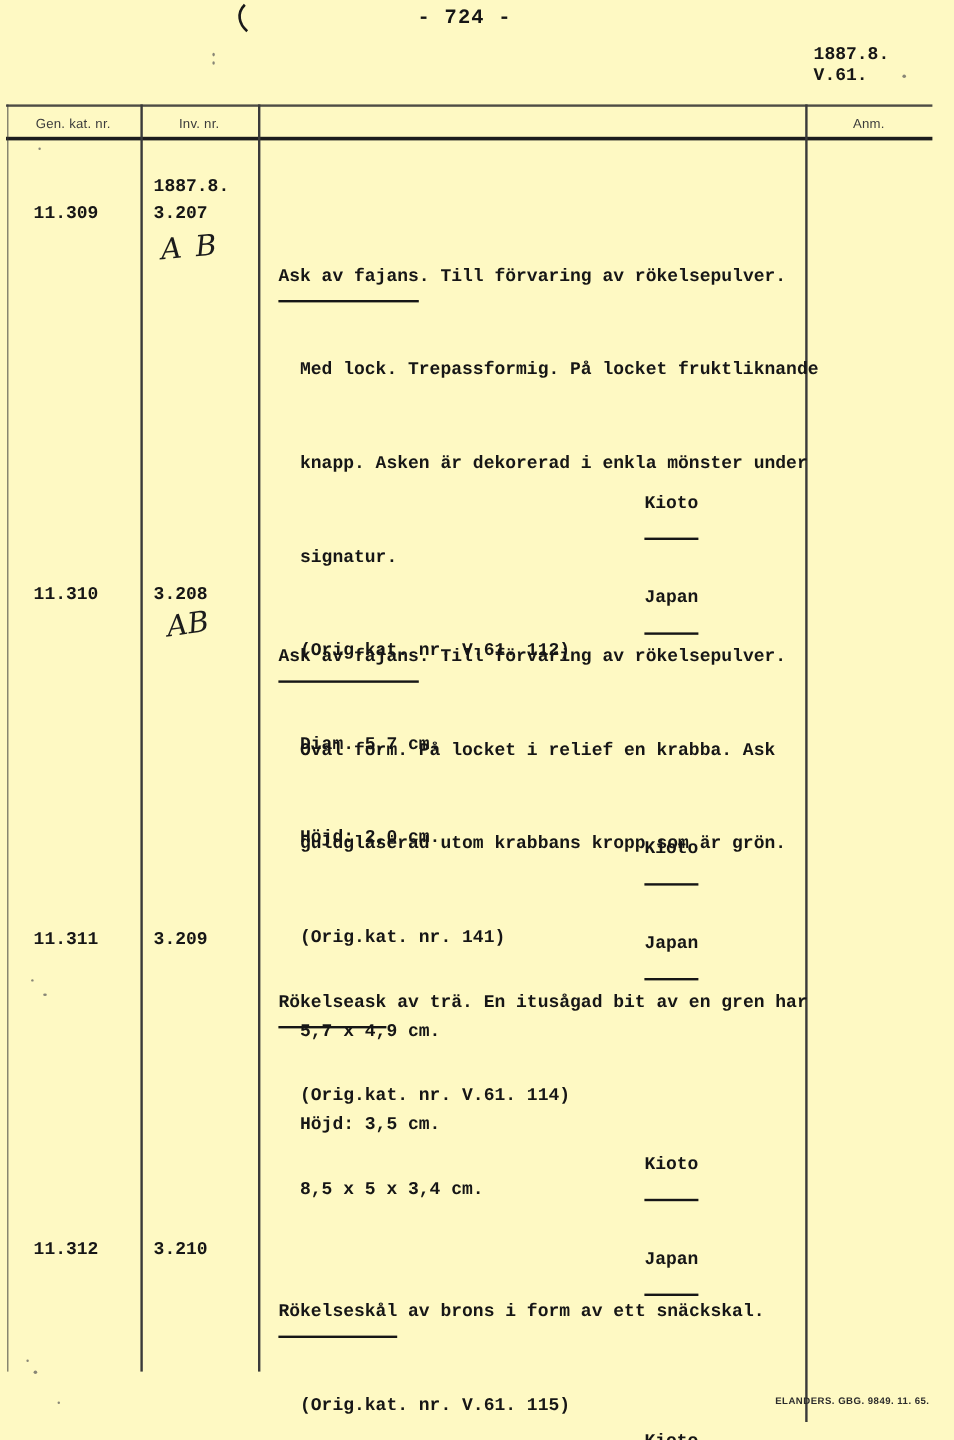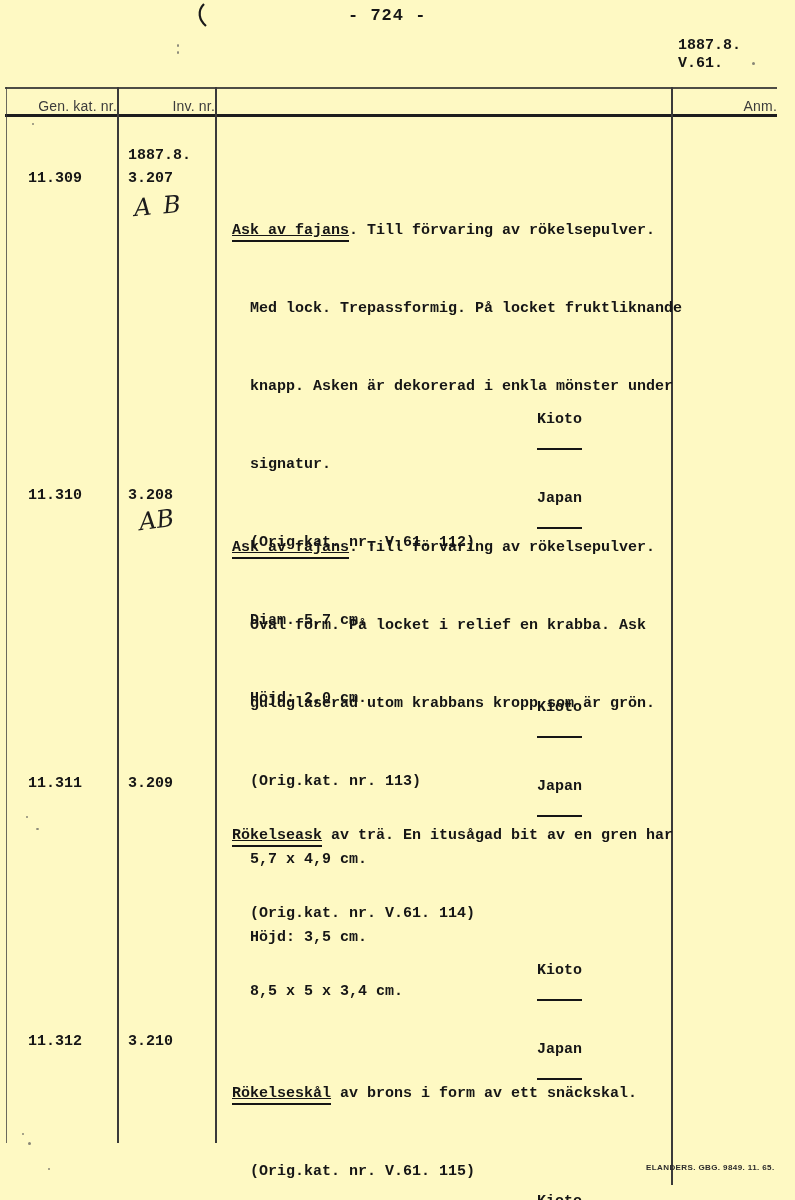--- a/index.html
+++ b/index.html
@@ -6,37 +6,37 @@
   .page{
     position:relative;width:795px;height:1200px;margin:0 auto;
     background:#fef9c3;overflow:hidden;
     font-family:"Liberation Mono",monospace;color:#161616;
   }
   .abs{position:absolute;}
   .typed{font-weight:700;font-size:15px;line-height:26px;white-space:pre;letter-spacing:0;}
   .pageno{font-weight:700;font-size:17px;letter-spacing:1px;}
   .ref{font-weight:700;font-size:15px;line-height:18px;}
   .collabel{
-    font-family:"Liberation Sans",sans-serif;font-size:14px;color:#3c3c3c;
-    text-align:right;letter-spacing:.2px;
+    font-family:"Liberation Sans",sans-serif;font-size:11px;color:#3c3c3c;
+    text-align:center;letter-spacing:.2px;
   }
   .hline{position:absolute;background:#2f2f2f;}
   .vline{position:absolute;background:#3a3a3a;}
   .entry{position:absolute;left:0;width:795px;}
   .gen{position:absolute;left:28px;top:0;}
   .inv{position:absolute;left:128px;top:0;}
   .hand{
     position:absolute;font-family:"DejaVu Serif",serif;font-style:italic;
     font-size:24px;font-weight:400;color:#1c1c1c;transform:rotate(-5deg);
     letter-spacing:2px;white-space:pre;
   }
   .desc{position:absolute;left:232px;top:0;width:452px;}
   .dline{height:26px;}
   .dline.ind{margin-left:18px;}
-  .term{border-bottom:2px solid #161616;padding-bottom:1px;text-decoration:underline;}
+  .term{border-bottom:2px solid #161616;padding-bottom:11px;}
   .origin{position:absolute;left:537px;}
   .origin .oline{display:inline-block;border-bottom:2px solid #161616;padding-bottom:15px;margin-bottom:4px;}
   .origin div{height:27px;}
   .footerprint{
     font-family:"Liberation Sans",sans-serif;font-size:8px;font-weight:700;
     color:#2c2c2c;letter-spacing:.4px;white-space:pre;
   }
   .speck{position:absolute;background:#555;border-radius:50%;opacity:.7;}
 </style>
 </head>
@@ -91,21 +91,21 @@
   </div>
 
   <div class="entry" style="top:483px;">
     <div class="gen typed">11.310</div>
     <div class="inv typed">3.208</div>
     <div class="hand" style="left:139px;top:23px;letter-spacing:0;transform:rotate(-8deg);">AB</div>
     <div class="desc typed">
       <div class="dline"><span class="term">Ask av fajans</span><span>. Till förvaring av rökelsepulver.</span></div>
       <div class="dline ind">Oval form. På locket i relief en krabba. Ask</div>
       <div class="dline ind">guldglaserad utom krabbans kropp som är grön.</div>
-      <div class="dline ind">(Orig.kat. nr. 113)</div>
+      <div class="dline ind">(Orig.kat. nr. 141)</div>
       <div class="dline ind">5,7 x 4,9 cm.</div>
       <div class="dline ind">Höjd: 3,5 cm.</div>
     </div>
     <div class="origin typed" style="top:160px;">
       <div><span class="oline">Kioto</span></div>
       <div><span class="oline">Japan</span></div>
     </div>
   </div>
 
   <div class="entry" style="top:771px;">

